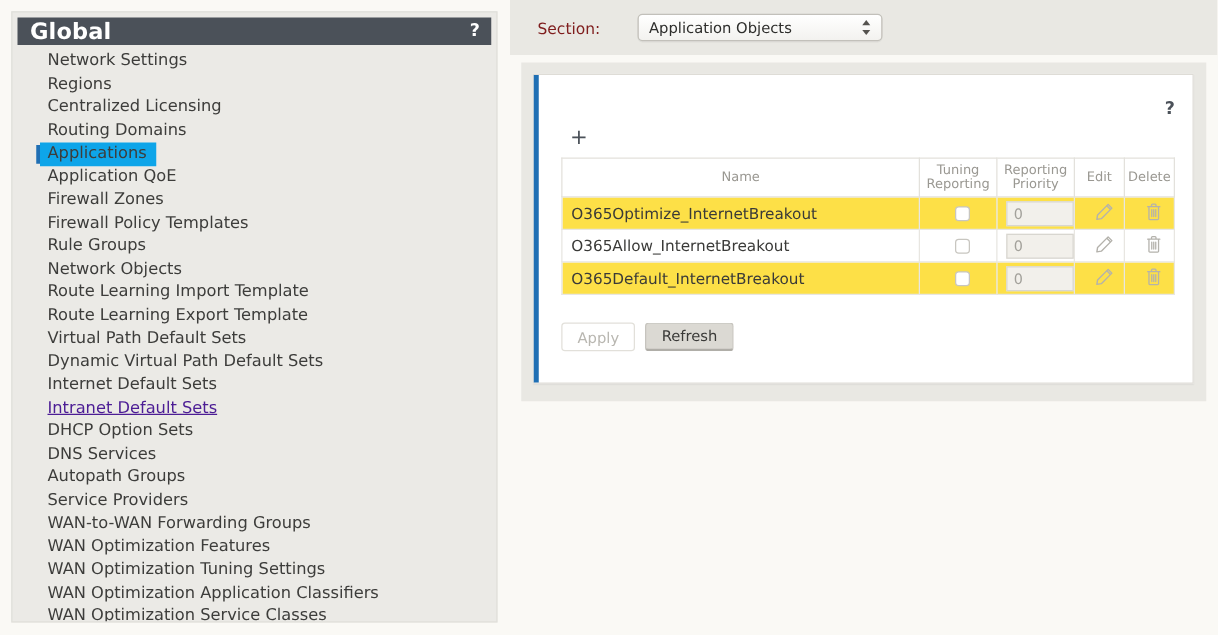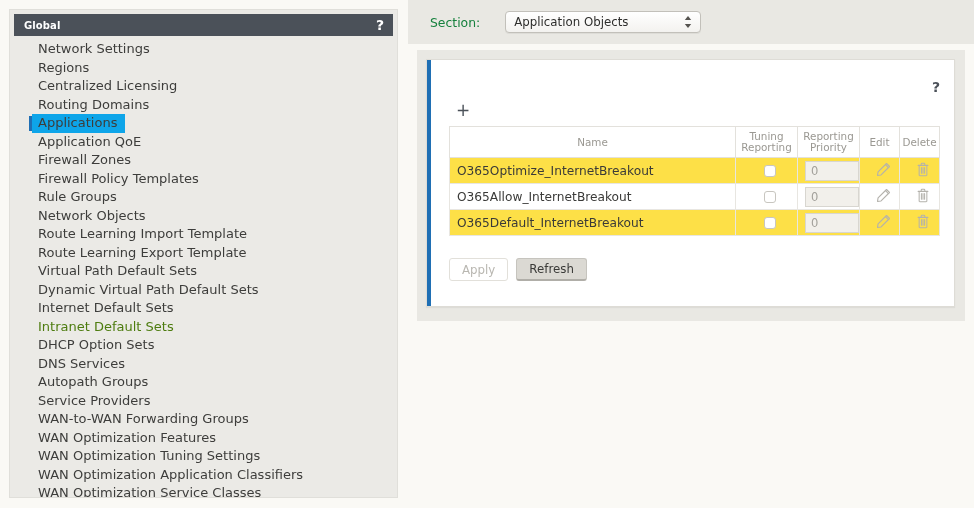--- a/index.html
+++ b/index.html
@@ -35,21 +35,21 @@
     height: 22px;
     background: #4b5159;
     display: flex;
     align-items: center;
     justify-content: space-between;
     padding: 0 9px 0 10px;
     box-sizing: border-box;
   }
   .sidebar-head-title {
     color: #ffffff;
-    font-size: 10px;
+    font-size: 18px;
     font-weight: bold;
     letter-spacing: .1px;
   }
   .sidebar-head-help {
     color: #ffffff;
     font-size: 14px;
     font-weight: bold;
     line-height: 1;
     cursor: default;
   }
@@ -78,21 +78,22 @@
   .sidebar-item.selected::before {
     content: "";
     position: absolute;
     left: -3px;
     top: 2px;
     bottom: 2px;
     width: 3px;
     background: #1f6fb4;
   }
   .sidebar-item.link {
-    color: #4d7c0f;
+    color: #4c1d95;
+    text-decoration: underline;
   }
 
   
   #main {
     position: absolute;
     left: 408px;
     top: 0;
     right: 0;
     bottom: 0;
   }
@@ -103,26 +104,27 @@
     width: 566px;
     height: 44px;
     background: #e9e8e3;
     display: flex;
     align-items: center;
     padding-left: 22px;
     box-sizing: border-box;
   }
   .section-label {
     font-size: 12.4px;
-    color: #15803d;
-    margin-right: 25px;
+    color: #7f1d1d;
+    margin-right: 9px;
   }
   .select-wrap {
     position: relative;
     display: inline-block;
+    margin-left: 21px;
   }
   select.section-select {
     -webkit-appearance: none;
     -moz-appearance: none;
     appearance: none;
     width: 196px;
     height: 22px;
     font-family: "DejaVu Sans", "Liberation Sans", sans-serif;
     font-size: 11.8px;
     color: #2e2e2c;

